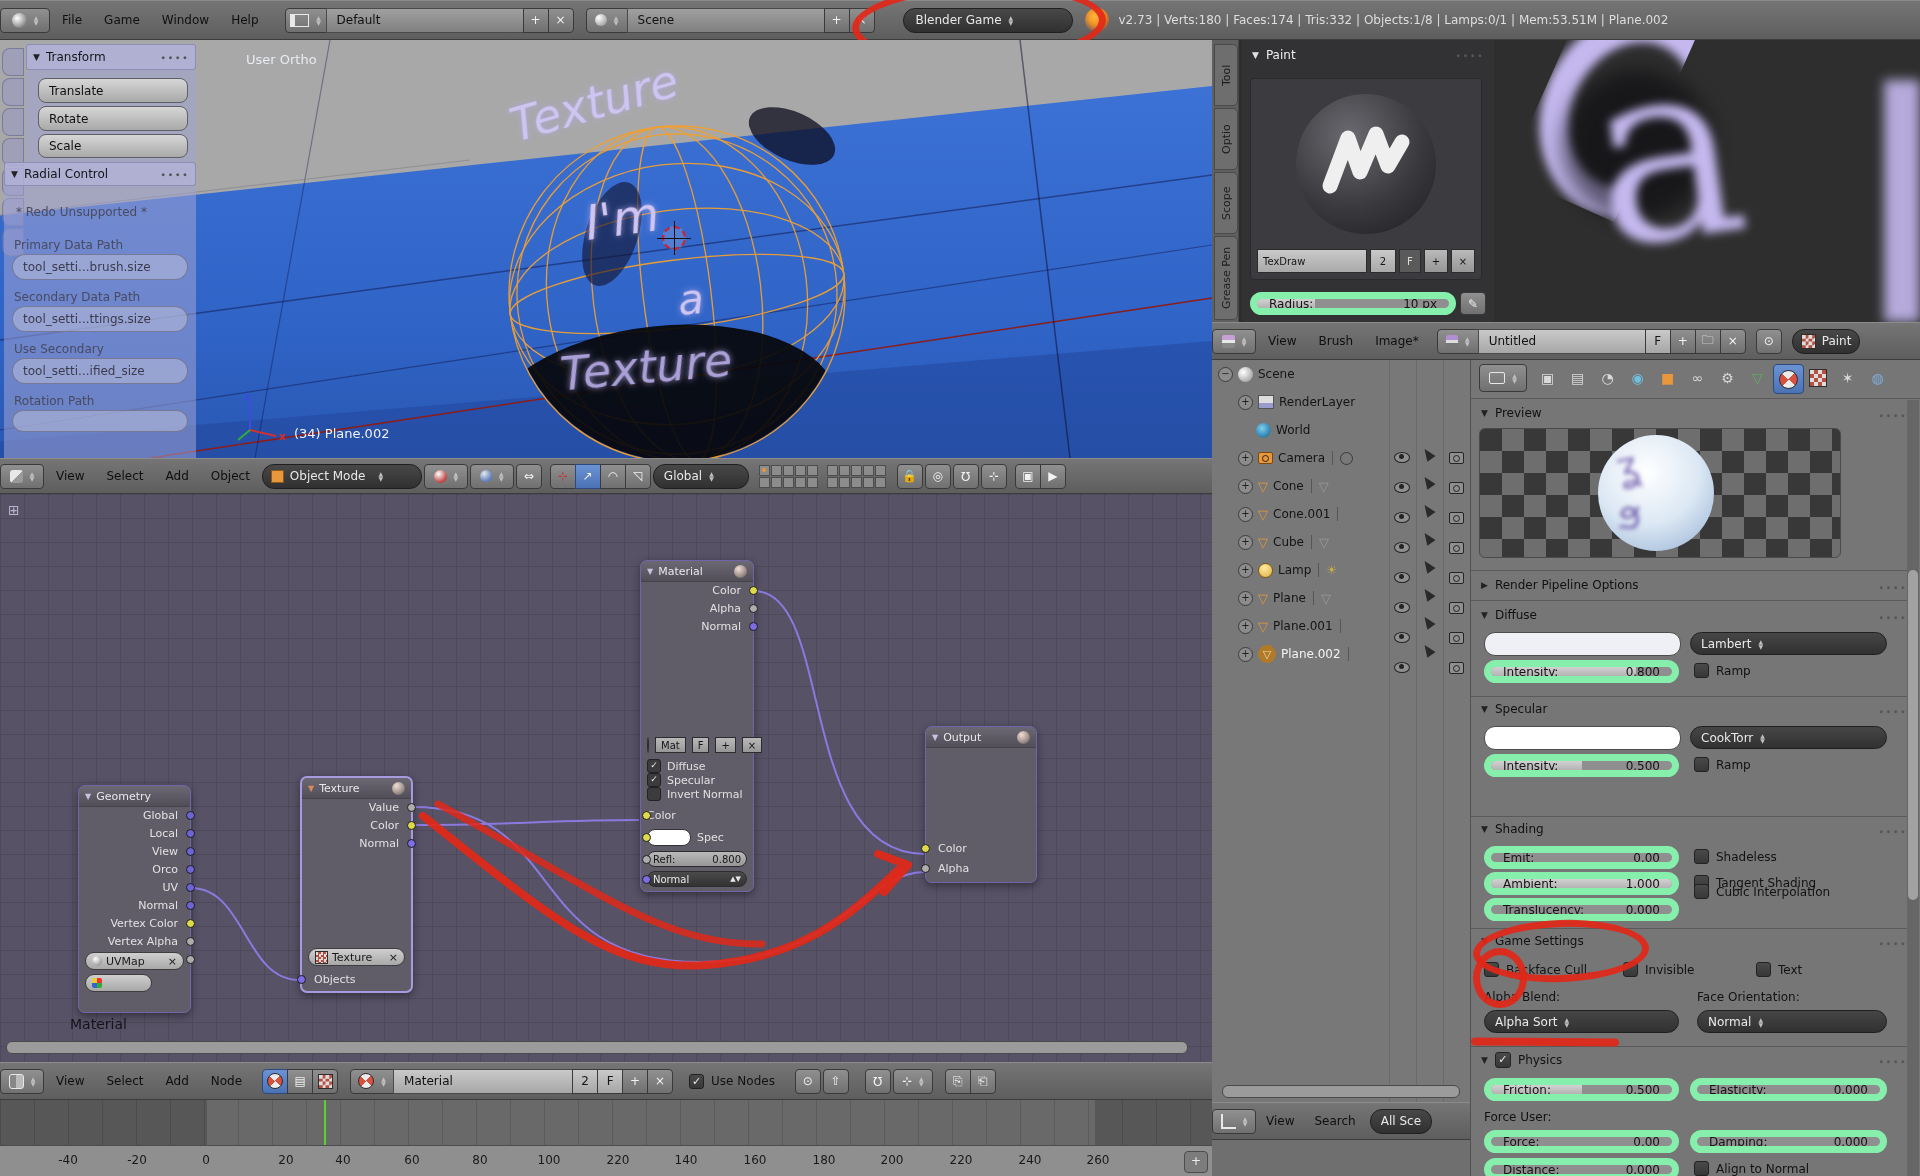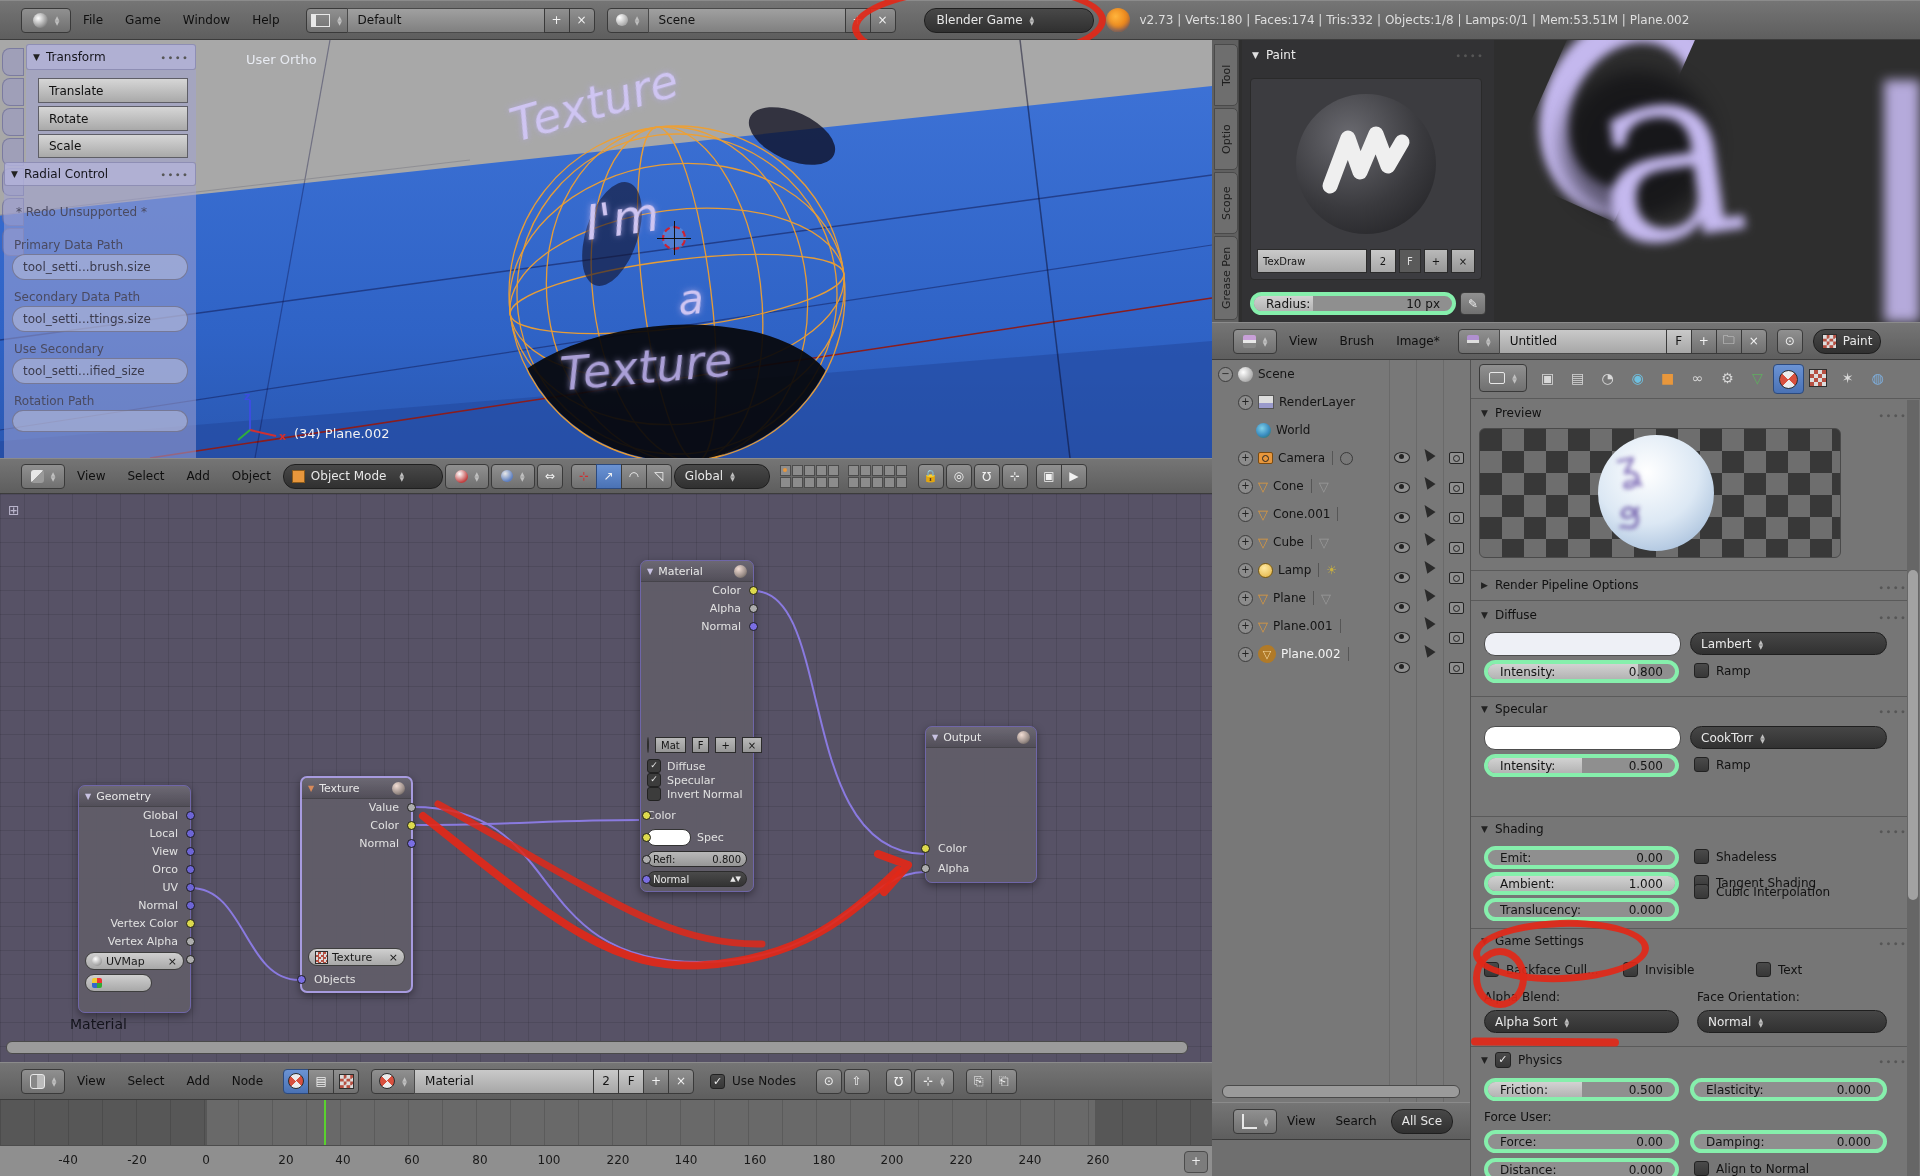--- a/index.html
+++ b/index.html
@@ -4,35 +4,35 @@
 <style>
   html,body{margin:0;padding:0}
   body{width:1920px;height:1176px;position:relative;overflow:hidden;
        background:#6f6f6f;font-family:"DejaVu Sans","Liberation Sans",sans-serif;
        font-size:12px;color:#161616;-webkit-font-smoothing:antialiased}
   .abs{position:absolute}
   
   .hbar{position:absolute;display:flex;align-items:center;gap:2px;
         background:linear-gradient(#757575,#5e5e5e);
         border-top:1px solid #8b8b8b;border-bottom:1px solid #3c3c3c;
-        padding:0 21px;box-sizing:border-box}
+        padding:0 0;box-sizing:border-box}
   .m{padding:0 10px;color:#0f0f0f;white-space:nowrap}
   .pill{height:25px;border-radius:12px;display:flex;align-items:center;box-sizing:border-box;white-space:nowrap}
   .dark{background:linear-gradient(#484848,#303030);border:1px solid #1f1f1f;color:#e8e8e8}
   .lite{background:linear-gradient(#a0a0a0,#808080);border:1px solid #4a4a4a;color:#111}
   .ud{font-size:6px;line-height:5px;margin-left:7px;color:#c0c0c0;text-align:center;flex:none}
   .ib{width:26px;height:25px;display:flex;align-items:center;justify-content:center;flex:none;
       border:1px solid #3a3a3a;background:linear-gradient(#909090,#707070);
       border-radius:4px;color:#f2f2f2;font-size:12px;box-sizing:border-box}
   .ib.act{background:linear-gradient(#6b93d4,#4a72b5);border-color:#2c4a7e}
   .grp{display:flex}
   .grp>*{border-radius:0;margin-left:-1px}
   .grp>*:first-child{border-radius:4px 0 0 4px;margin-left:0}
   .grp>*:last-child{border-radius:0 4px 4px 0}
-  .sl{position:relative;height:23px;border-radius:12px;background:#8f8f8f;border:4px solid #86efac;
+  .sl{position:relative;height:23px;border-radius:12px;background:#8f8f8f;border:7px solid #86efac;
       display:flex;align-items:center;padding:0 12px;color:#141414;overflow:hidden;box-sizing:border-box}
   .sl .f{position:absolute;top:0;left:0;bottom:0;background:linear-gradient(#d2d2d2,#b3b3b3)}
   .sl span{position:relative;z-index:1}
   .sl .v{margin-left:auto}
   .dd{height:23px;border-radius:12px;background:linear-gradient(#464646,#313131);border:1px solid #1f1f1f;
       color:#e9e9e9;display:flex;align-items:center;padding:0 10px;box-sizing:border-box;white-space:nowrap}
   .ck{width:15px;height:15px;border-radius:3px;background:linear-gradient(#4a4a4a,#373737);
       border:1px solid #222;color:#ededed;font-size:11px;line-height:13px;text-align:center;flex:none;box-sizing:border-box}
   .ckrow{position:absolute;display:flex;align-items:center;gap:7px;color:#121212;white-space:nowrap}
   .ptitle{position:absolute;display:flex;align-items:center;gap:7px;color:#111}
@@ -48,21 +48,21 @@
         clip-path:polygon(0 96%,100% 72%,100% 100%,0 100%)}
   .sphtext{position:absolute;color:#cfc5f2;font-style:italic;text-shadow:0 0 6px rgba(180,170,230,.8);filter:blur(.6px);white-space:nowrap}
   .cursor3d{position:absolute;width:20px;height:20px;border:2px dashed #c23;border-radius:50%;background:rgba(255,255,255,.15)}
   .cursor3d::before,.cursor3d::after{content:"";position:absolute;background:#111}
   .cursor3d::before{left:50%;top:-7px;width:1px;height:34px}
   .cursor3d::after{top:50%;left:-7px;height:1px;width:34px}
   
   .shelf-h{position:absolute;display:flex;align-items:center;gap:6px;background:rgba(178,178,218,.85);
            border:1px solid rgba(120,120,160,.6);border-radius:3px;color:#15151c;padding:0 6px;box-sizing:border-box}
   .shelf-b{position:absolute;background:rgba(160,163,210,.55)}
-  .tbtn{position:absolute;left:38px;width:150px;height:25px;border-radius:0;
+  .tbtn{position:absolute;left:38px;width:150px;height:25px;border-radius:8px;
         background:linear-gradient(#d6d6d6,#a9a9a9);border:1px solid #5e5e66;
         display:flex;align-items:center;padding:0 10px;color:#101010;box-sizing:border-box}
   .tfield{position:absolute;left:12px;width:176px;height:26px;border-radius:13px;
           background:rgba(205,205,222,.45);border:1px solid rgba(110,110,135,.8);
           display:flex;align-items:center;padding:0 10px;color:#3b3b4d;box-sizing:border-box}
   .tlabel{position:absolute;color:#4a4a60}
   .nub{position:absolute;left:2px;width:20px;height:26px;border-radius:8px 0 0 8px;
        background:rgba(150,150,200,.5);border:1px solid rgba(95,95,140,.55)}
   
   #ne{left:0;top:494px;width:1212px;height:568px;overflow:hidden;background:#575266;

